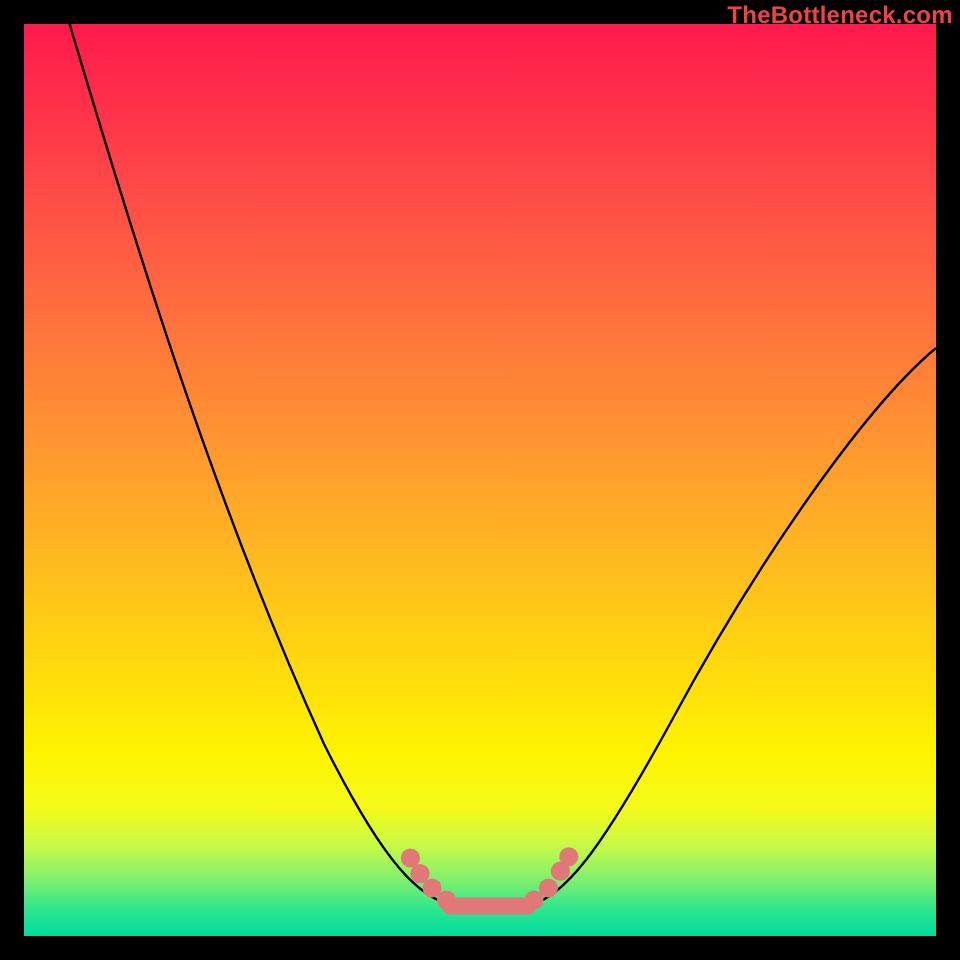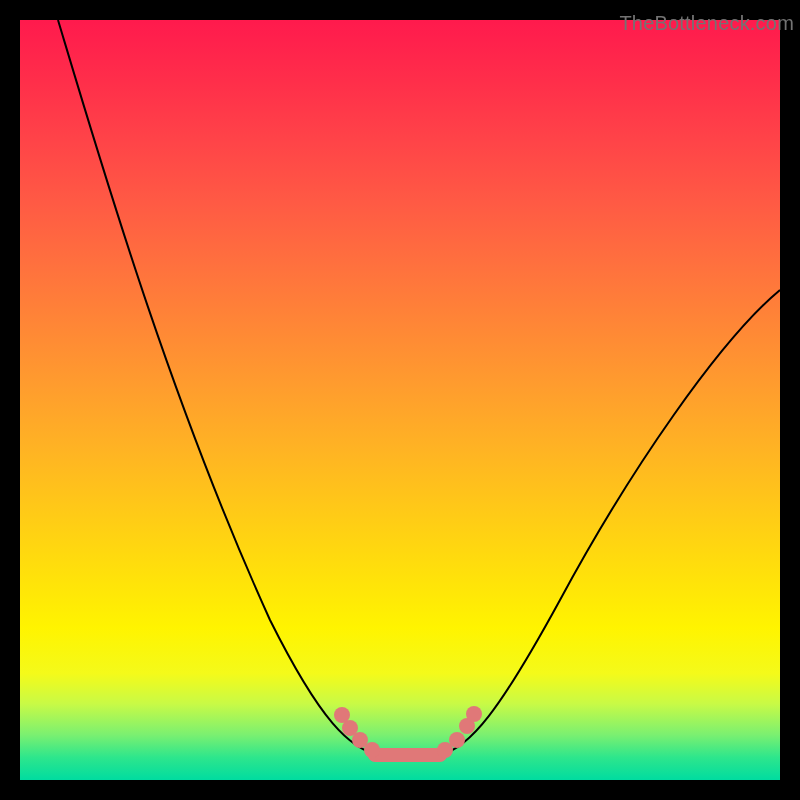--- a/index.html
+++ b/index.html
@@ -62,26 +62,27 @@
     fill: #e07878;
     stroke: none;
   }
   .flatseg {
     stroke: #e07878;
     stroke-width: 14;
     stroke-linecap: round;
   }
   .watermark {
     position: absolute;
-    top: 12px;
+    top: 2px;
     right: 6px;
-    color: #737373;
+    color: #ef4444;
     font-size: 20px;
     letter-spacing: 0.2px;
     user-select: none;
+    font-weight: bold;
   }
 </style>
 </head>
 <body>
 
 <div class="frame">
   <div class="plot">
     <svg viewBox="0 0 760 760">
       <path class="curve" d="M 38 0
            C 80 140, 150 380, 250 600

